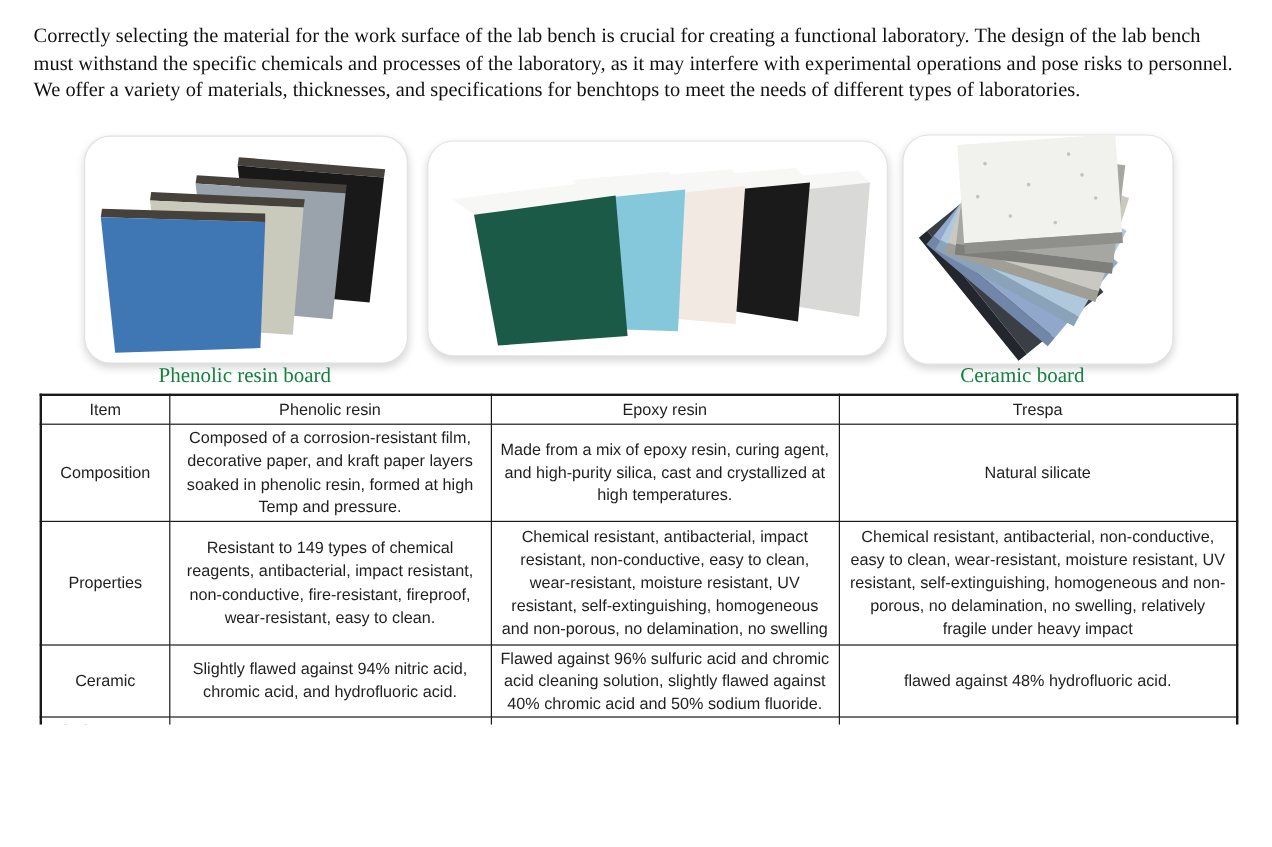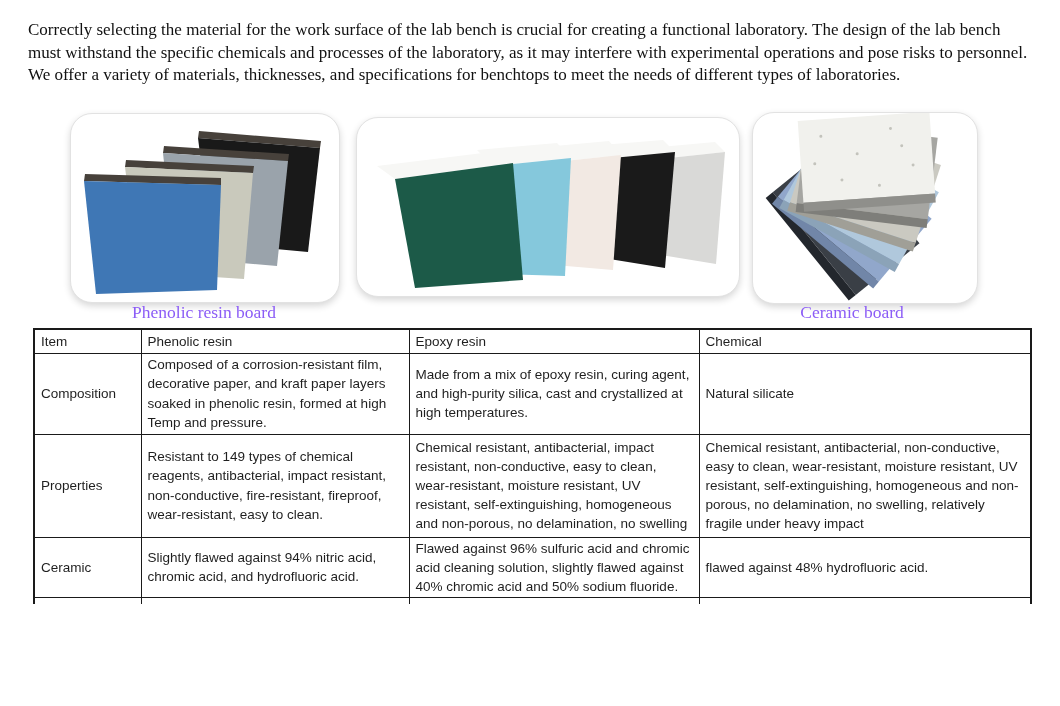--- a/index.html
+++ b/index.html
@@ -5,28 +5,28 @@
   html,body{margin:0;padding:0;background:#fff;}
   .page{position:relative;width:1060px;height:604px;background:#fff;overflow:hidden;
         font-family:"Liberation Serif", serif;color:#1a1a1a;}
   .intro{position:absolute;left:28px;top:19px;width:1008px;margin:0;
          font-size:17px;line-height:22.5px;color:#111;}
   .panel{position:absolute;background:#fff;border:1px solid #e2e2e2;border-radius:22px;
          box-shadow:0 3px 7px rgba(0,0,0,0.16);overflow:hidden;}
   .panel-phenolic{left:70px;top:113px;width:268px;height:188px;}
   .panel-epoxy{left:356px;top:117px;width:382px;height:178px;}
   .panel-ceramic{left:752px;top:112px;width:224px;height:190px;}
-  .caption{position:absolute;top:302px;margin:0;text-align:center;font-size:17.5px;color:#8b5cf6;}
+  .caption{position:absolute;top:302px;margin:0;text-align:center;font-size:17.5px;color:#15803d;}
   .cap-1{left:70px;width:268px;}
   .cap-2{left:356px;width:382px;}
   .cap-3{left:740px;width:224px;}
   table.cmp{position:absolute;left:33px;top:328px;width:997px;border-collapse:collapse;
             table-layout:fixed;font-family:"Liberation Sans", sans-serif;font-size:13.5px;
             color:#1f1f1f;border:2px solid #1a1a1a;}
-  table.cmp th, table.cmp td{border:1.5px solid #1a1a1a;padding:1px 6px;text-align:left;
+  table.cmp th, table.cmp td{border:1.5px solid #1a1a1a;padding:1px 6px;text-align:center;
             vertical-align:middle;font-weight:normal;line-height:1.42;overflow:hidden;}
   tr.r-head{height:24px;}
   tr.r-comp{height:81px;}
   tr.r-heat{height:42px;}
   tr.r-prop{height:103px;}
   tr.r-weak{height:57px;}
   tr.r-thick{height:23px;font-family:Liberation Serif, serif;}
   .footer{position:absolute;left:28px;top:663px;width:1010px;margin:0;
           font-size:17px;font-weight:bold;color:#14532d;}
 </style>
@@ -110,21 +110,21 @@
       <col style="width:107px">
         <col style="width:268px">
         <col style="width:290px">
         <col style="width:332px">
     </colgroup>
     <tbody>
         <tr class="r-head">
       <th>Item</th>
       <th>Phenolic resin</th>
       <th>Epoxy resin</th>
-      <th>Chemical</th>
+      <th>Trespa</th>
     </tr>
     <tr class="r-comp">
       <td>Composition</td>
       <td>Composed of a corrosion-resistant film, decorative paper, and kraft paper layers soaked in phenolic resin, formed at high Temp and pressure.</td>
       <td>Made from a mix of epoxy resin, curing agent, and high-purity silica, cast and crystallized at high temperatures.</td>
       <td>Natural silicate</td>
     </tr>
     <tr class="r-prop">
       <td>Properties</td>
       <td>Resistant to 149 types of chemical reagents, antibacterial, impact resistant, non-conductive, fire-resistant, fireproof, wear-resistant, easy to clean.</td>

